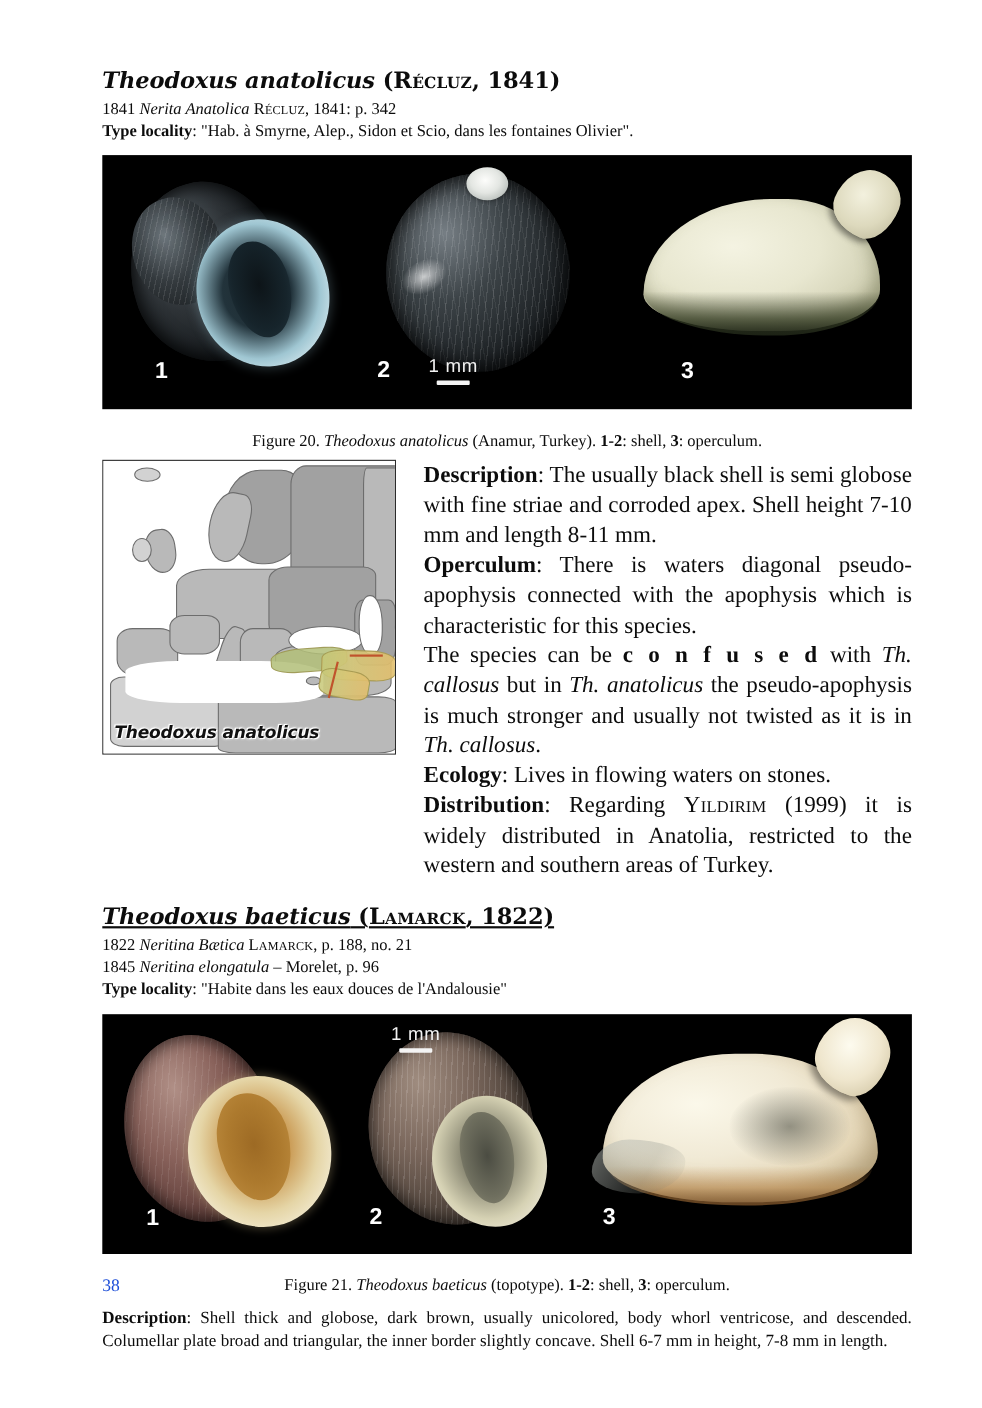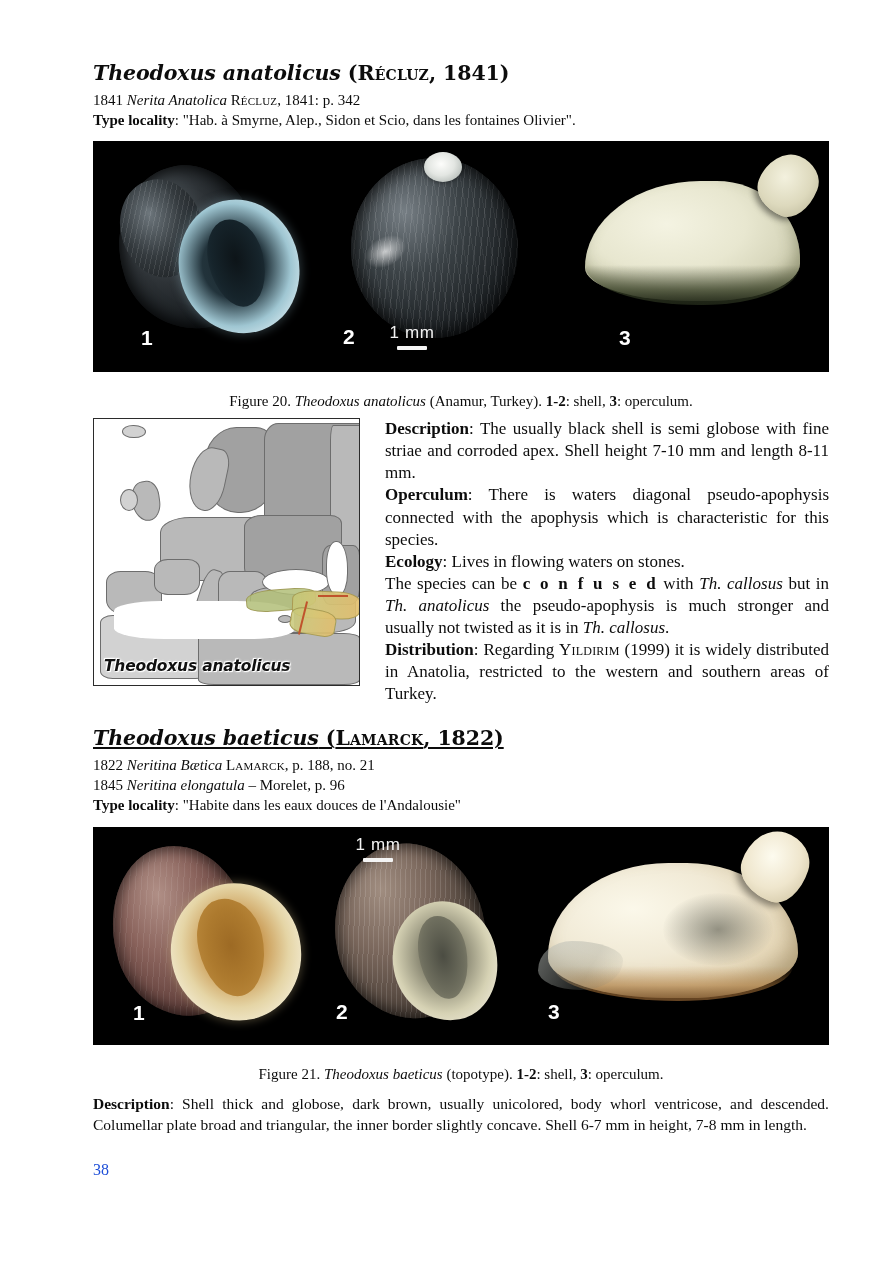--- a/index.html
+++ b/index.html
@@ -309,21 +309,21 @@
     font-style: italic;
     color: #111111;
     letter-spacing: -0.2px;
     text-shadow: 0 0 3px #fff, 0 0 3px #fff, 1px 1px 0 #fff, -1px -1px 0 #fff;
     white-space: nowrap;
   }
 
   .desc-col {
     flex: 1 1 auto;
     padding-left: 25px;
-    font-size: 17px;
+    font-size: 21px;
     line-height: 1.30;
     text-align: justify;
     text-justify: inter-word;
     hyphens: manual;
   }
   .desc-col p { margin: 0; }
   .desc-col b { font-weight: bold; }
   .desc-col i { font-style: italic; }
   .spaced {
     font-weight: bold;
@@ -432,22 +432,22 @@
 
         <div class="map-border red" style="left:208px; top:182px; width:2px; height:34px; transform:rotate(14deg);"></div>
         <div class="map-border red" style="left:224px; top:176px; width:30px; height:2px;"></div>
 
         <div class="map-label">Theodoxus anatolicus</div>
       </div>
 
       <div class="desc-col">
         <p><b>Description</b><span>: The usually black shell is semi globose with fine striae and corroded apex. Shell height 7-10 mm and length 8-11 mm.</span></p>
         <p><b>Operculum</b><span>: There is waters diagonal pseudo-apophysis connected with the apophysis which is characteristic for this species.</span></p>
+        <p><span>The species can be </span><span class="spaced">c o n f u s e d</span><span> with </span><i>Th. callosus</i><span> but in </span><i>Th. anatolicus</i><span> the pseudo-apophysis is much stronger and usually not twisted as it is in </span><i>Th. callosus</i><span>.</span></p>
         <p><b>Ecology</b><span>: Lives in flowing waters on stones.</span></p>
-        <p><span>The species can be </span><span class="spaced">c o n f u s e d</span><span> with </span><i>Th. callosus</i><span> but in </span><i>Th. anatolicus</i><span> the pseudo-apophysis is much stronger and usually not twisted as it is in </span><i>Th. callosus</i><span>.</span></p>
         <p><b>Distribution</b><span>: Regarding </span><span class="sc">Yildirim</span><span> (1999) it is widely distributed in Anatolia, restricted to the western and southern areas of Turkey.</span></p>
       </div>
     </div>
 
     <h1 class="species-heading" style="margin-top:22px;text-decoration:underline;"><span>Theodoxus baeticus</span><span class="authority"><span> (</span><span class="sc">Lamarck</span><span>, 1822)</span></span></h1>
 
     <p class="syn-line"><span class="yr">1822</span> <span class="taxon">Neritina Bætica</span> <span class="sc">Lamarck</span><span>, p. 188, no. 21</span></p>
 
     <p class="syn-line"><span class="yr">1845</span> <span class="taxon">Neritina elongatula</span><span> – Morelet, p. 96</span></p>
 

